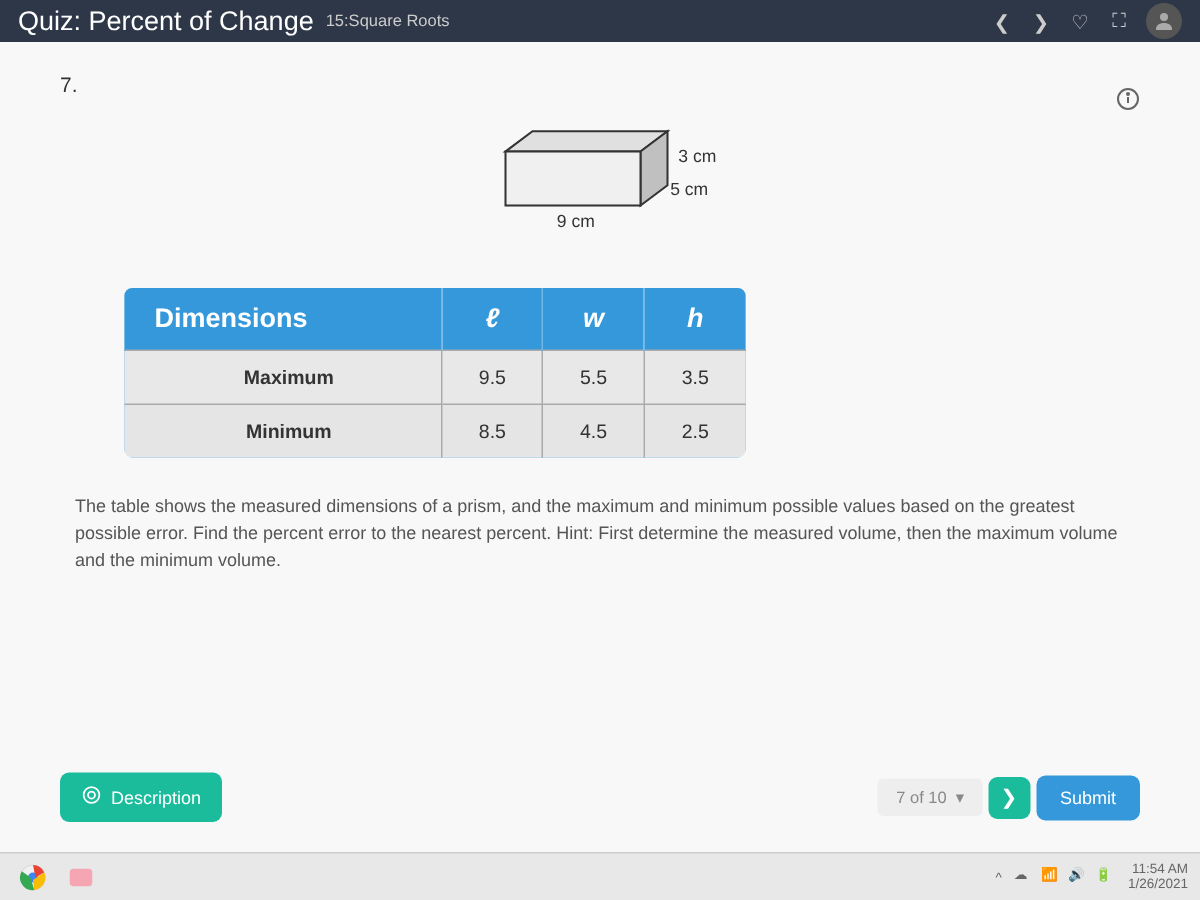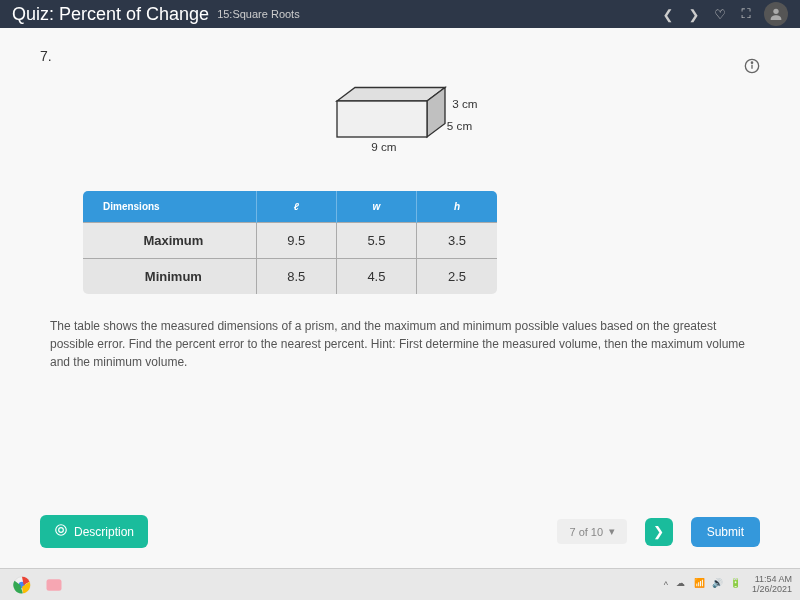--- a/index.html
+++ b/index.html
@@ -62,21 +62,21 @@
       border: 3px solid #3498db;
       border-radius: 8px;
       overflow: hidden;
     }
     th {
       background: #3498db;
       color: white;
       padding: 10px 12px;
       text-align: center;
       font-weight: bold;
-      font-size: 10px;
+      font-size: 18px;
       border-right: 1px solid rgba(255,255,255,0.3);
     }
     th:first-child { text-align: left; padding-left: 20px; }
     th.ital { font-style: italic; }
     td {
       padding: 10px 12px;
       text-align: center;
       border: 1px solid #aaa;
       font-size: 13px;
       color: #333;
@@ -107,21 +107,21 @@
       color: white;
       border: none;
       padding: 8px 14px;
       border-radius: 6px;
       font-size: 12px;
       cursor: pointer;
       display: flex;
       align-items: center;
       gap: 6px;
     }
-    .footer-right { display: flex; align-items: center; gap: 18px; }
+    .footer-right { display: flex; align-items: center; gap: 4px; }
     .pager {
       background: #eee;
       padding: 6px 12px;
       border-radius: 4px;
       font-size: 11px;
       color: #888;
       display: flex;
       align-items: center;
       gap: 6px;
     }

